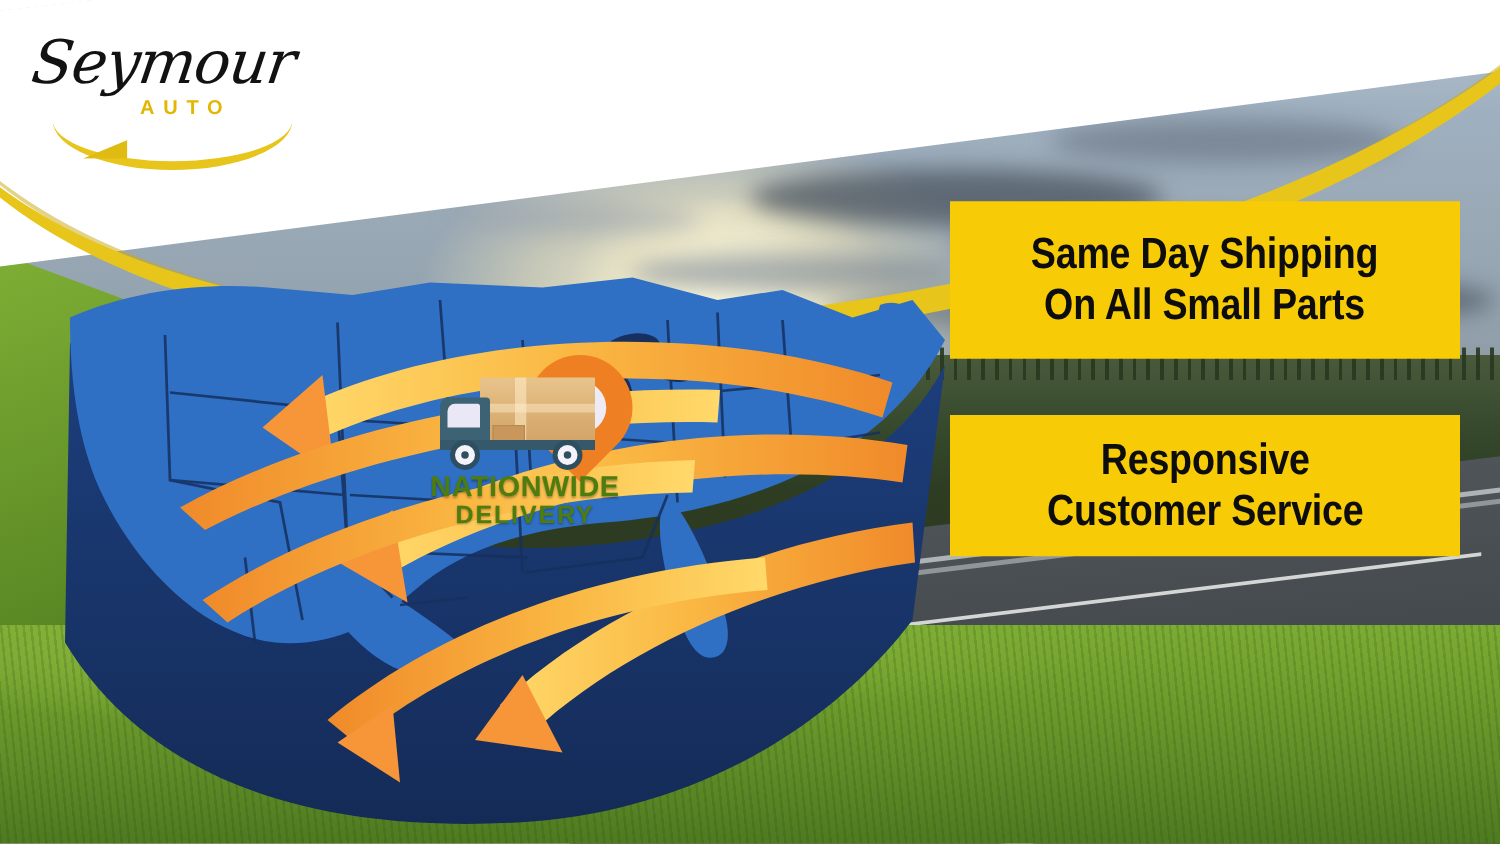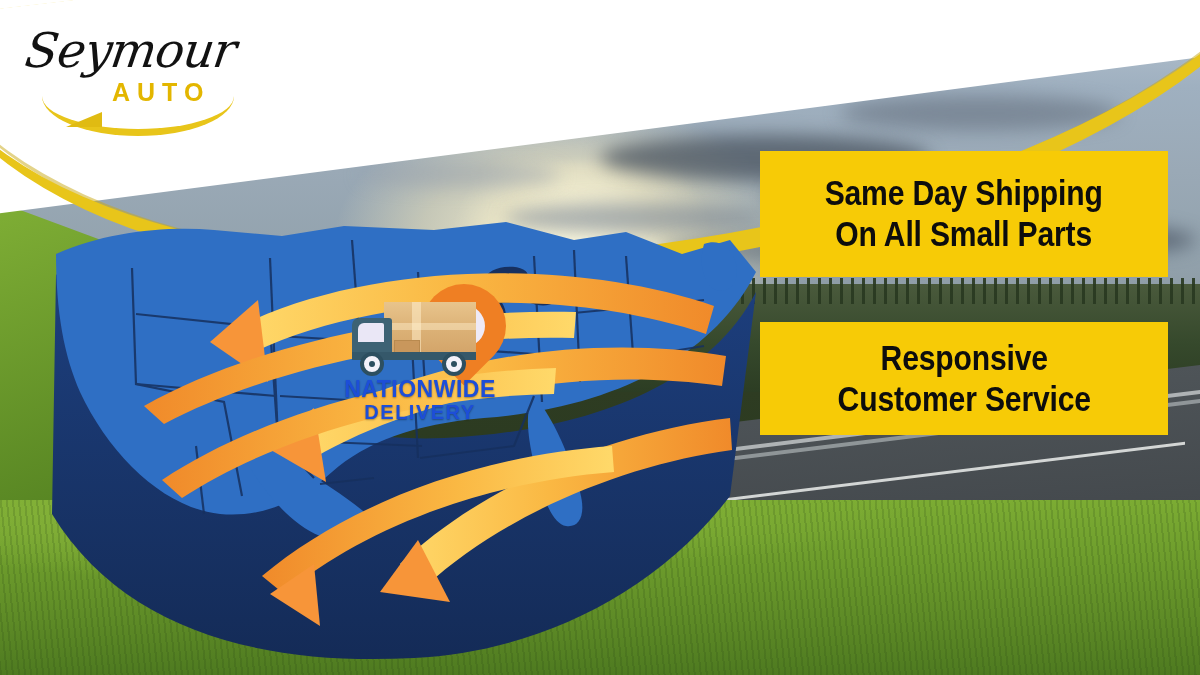--- a/index.html
+++ b/index.html
@@ -111,21 +111,21 @@
 
   
   .logo{position:absolute;left:26px;top:22px;width:215px;height:105px;}
   .logo-script{
     position:absolute;left:0;top:0;font-family:"DejaVu Serif",serif;
     font-style:italic;font-size:48px;color:#121212;letter-spacing:-1px;
     transform:skewX(-8deg);
   }
   .logo-auto{
     position:absolute;left:86px;top:56px;font-family:"Liberation Sans",sans-serif;
-    font-weight:700;font-size:25px;color:#e3b600;letter-spacing:7px;
+    font-weight:700;font-size:16px;color:#e3b600;letter-spacing:7px;
   }
   .logo-swoosh{
     position:absolute;left:16px;top:74px;width:192px;height:40px;
     border-bottom:7px solid #e8c51a;border-radius:50%/0 0 100% 100%;
   }
   .logo-swoosh-tip{
     position:absolute;left:40px;top:90px;width:36px;height:15px;
     background:#e0bb12;
     clip-path:polygon(0 100%,100% 0,100% 100%);
   }
@@ -178,39 +178,39 @@
     background:#f4f2fa;border:4px solid #2d4f60;
   }
   .wheel::after{
     content:"";position:absolute;left:5px;top:5px;width:6px;height:6px;
     border-radius:50%;background:#2d4f60;
   }
   .w1{left:22px;}
   .w2{left:104px;}
   .badge-text{
     position:absolute;left:0;top:100px;width:180px;text-align:center;
-    font-family:"Liberation Sans",sans-serif;font-weight:700;color:#1d4ed8;
+    font-family:"Liberation Sans",sans-serif;font-weight:700;color:#4d7c0f;
     line-height:1.04;letter-spacing:.5px;
     text-shadow:0 1px 2px rgba(0,0,0,.35);
   }
   .badge-text .l1{font-size:23px;display:block;}
   .badge-text .l2{font-size:20px;display:block;letter-spacing:1.5px;}
 
   
   .features{position:absolute;left:760px;top:151px;width:408px;}
   .fbox{
     background:#F7CB06;display:flex;align-items:center;justify-content:center;
     text-align:center;padding:6px 10px;
   }
   .fbox span{
     font-family:"Liberation Sans",sans-serif;font-weight:700;color:#0d0d0d;
     font-size:35px;line-height:1.16;letter-spacing:-.2px;
     transform:scaleX(.86);transform-origin:center;display:block;white-space:nowrap;
   }
-  .fbox1{height:126px;}
+  .fbox1{height:126px;margin-top:10px;}
   .fbox2{height:93px;margin-top:33px;}
   .fbox3{height:113px;margin-top:45px;}
 </style>
 </head>
 <body>
 
 <div class="stage">
 
   <div class="photo">
     <div class="sky"></div>

